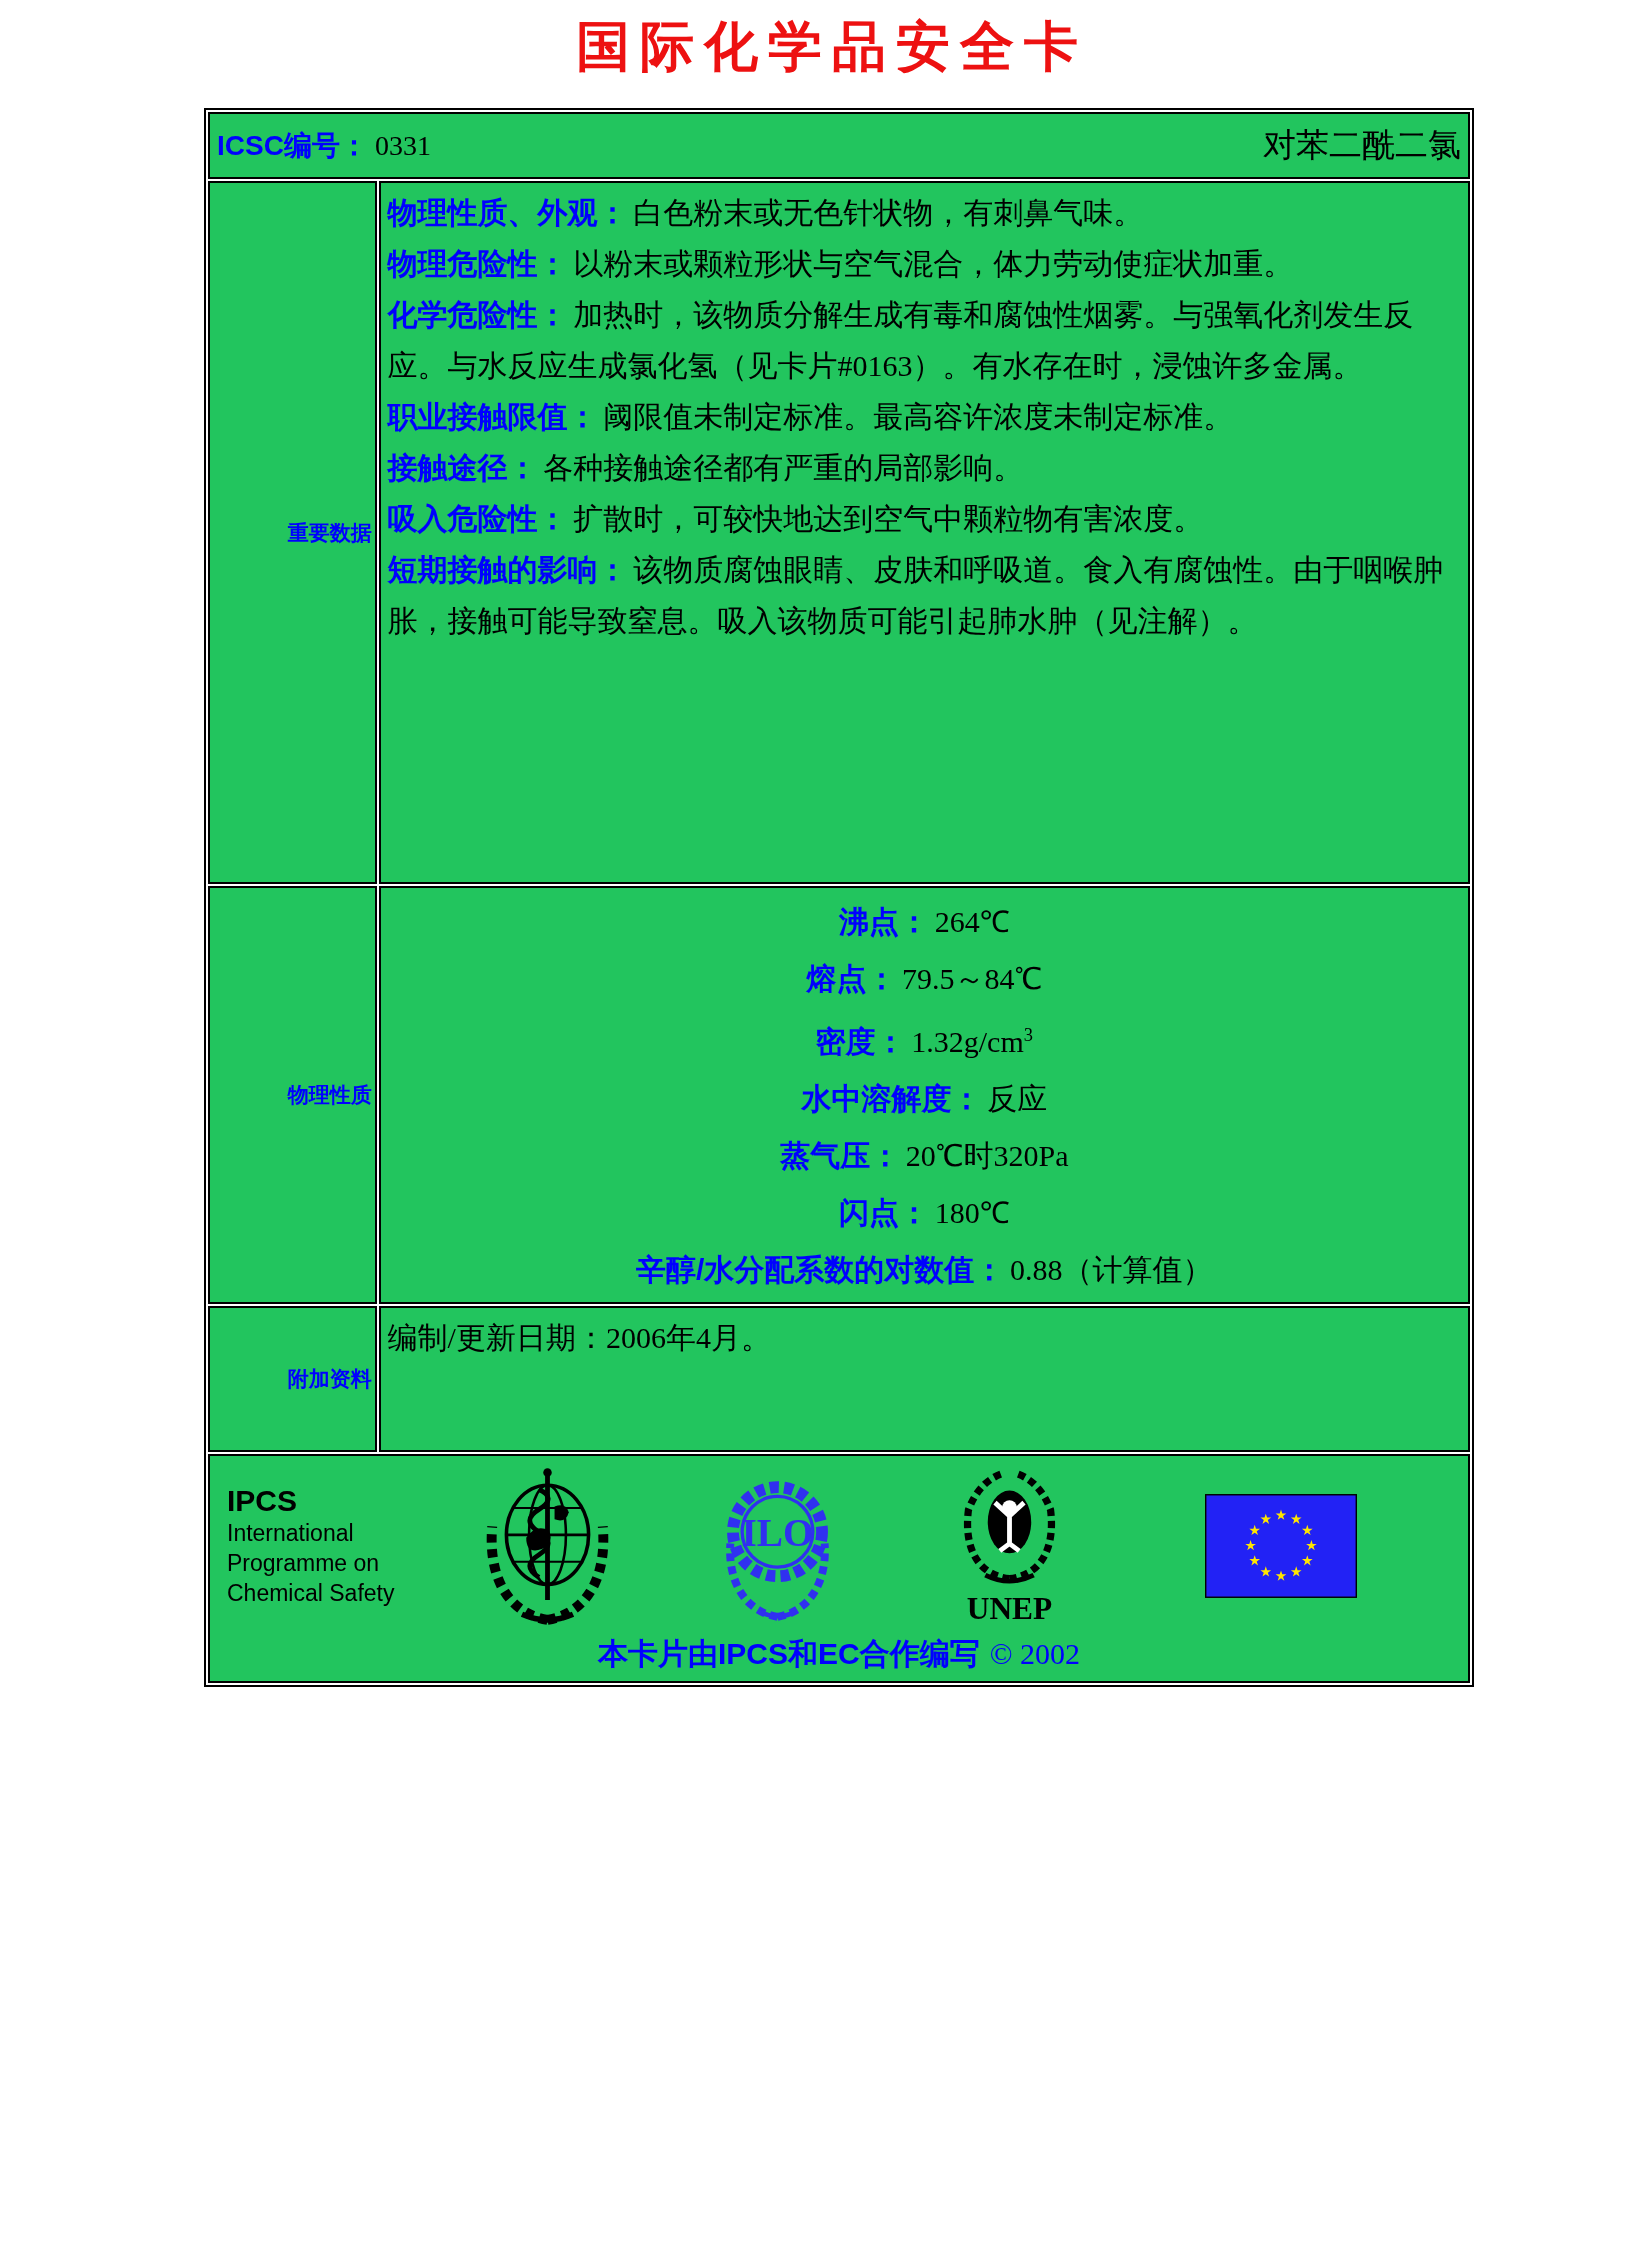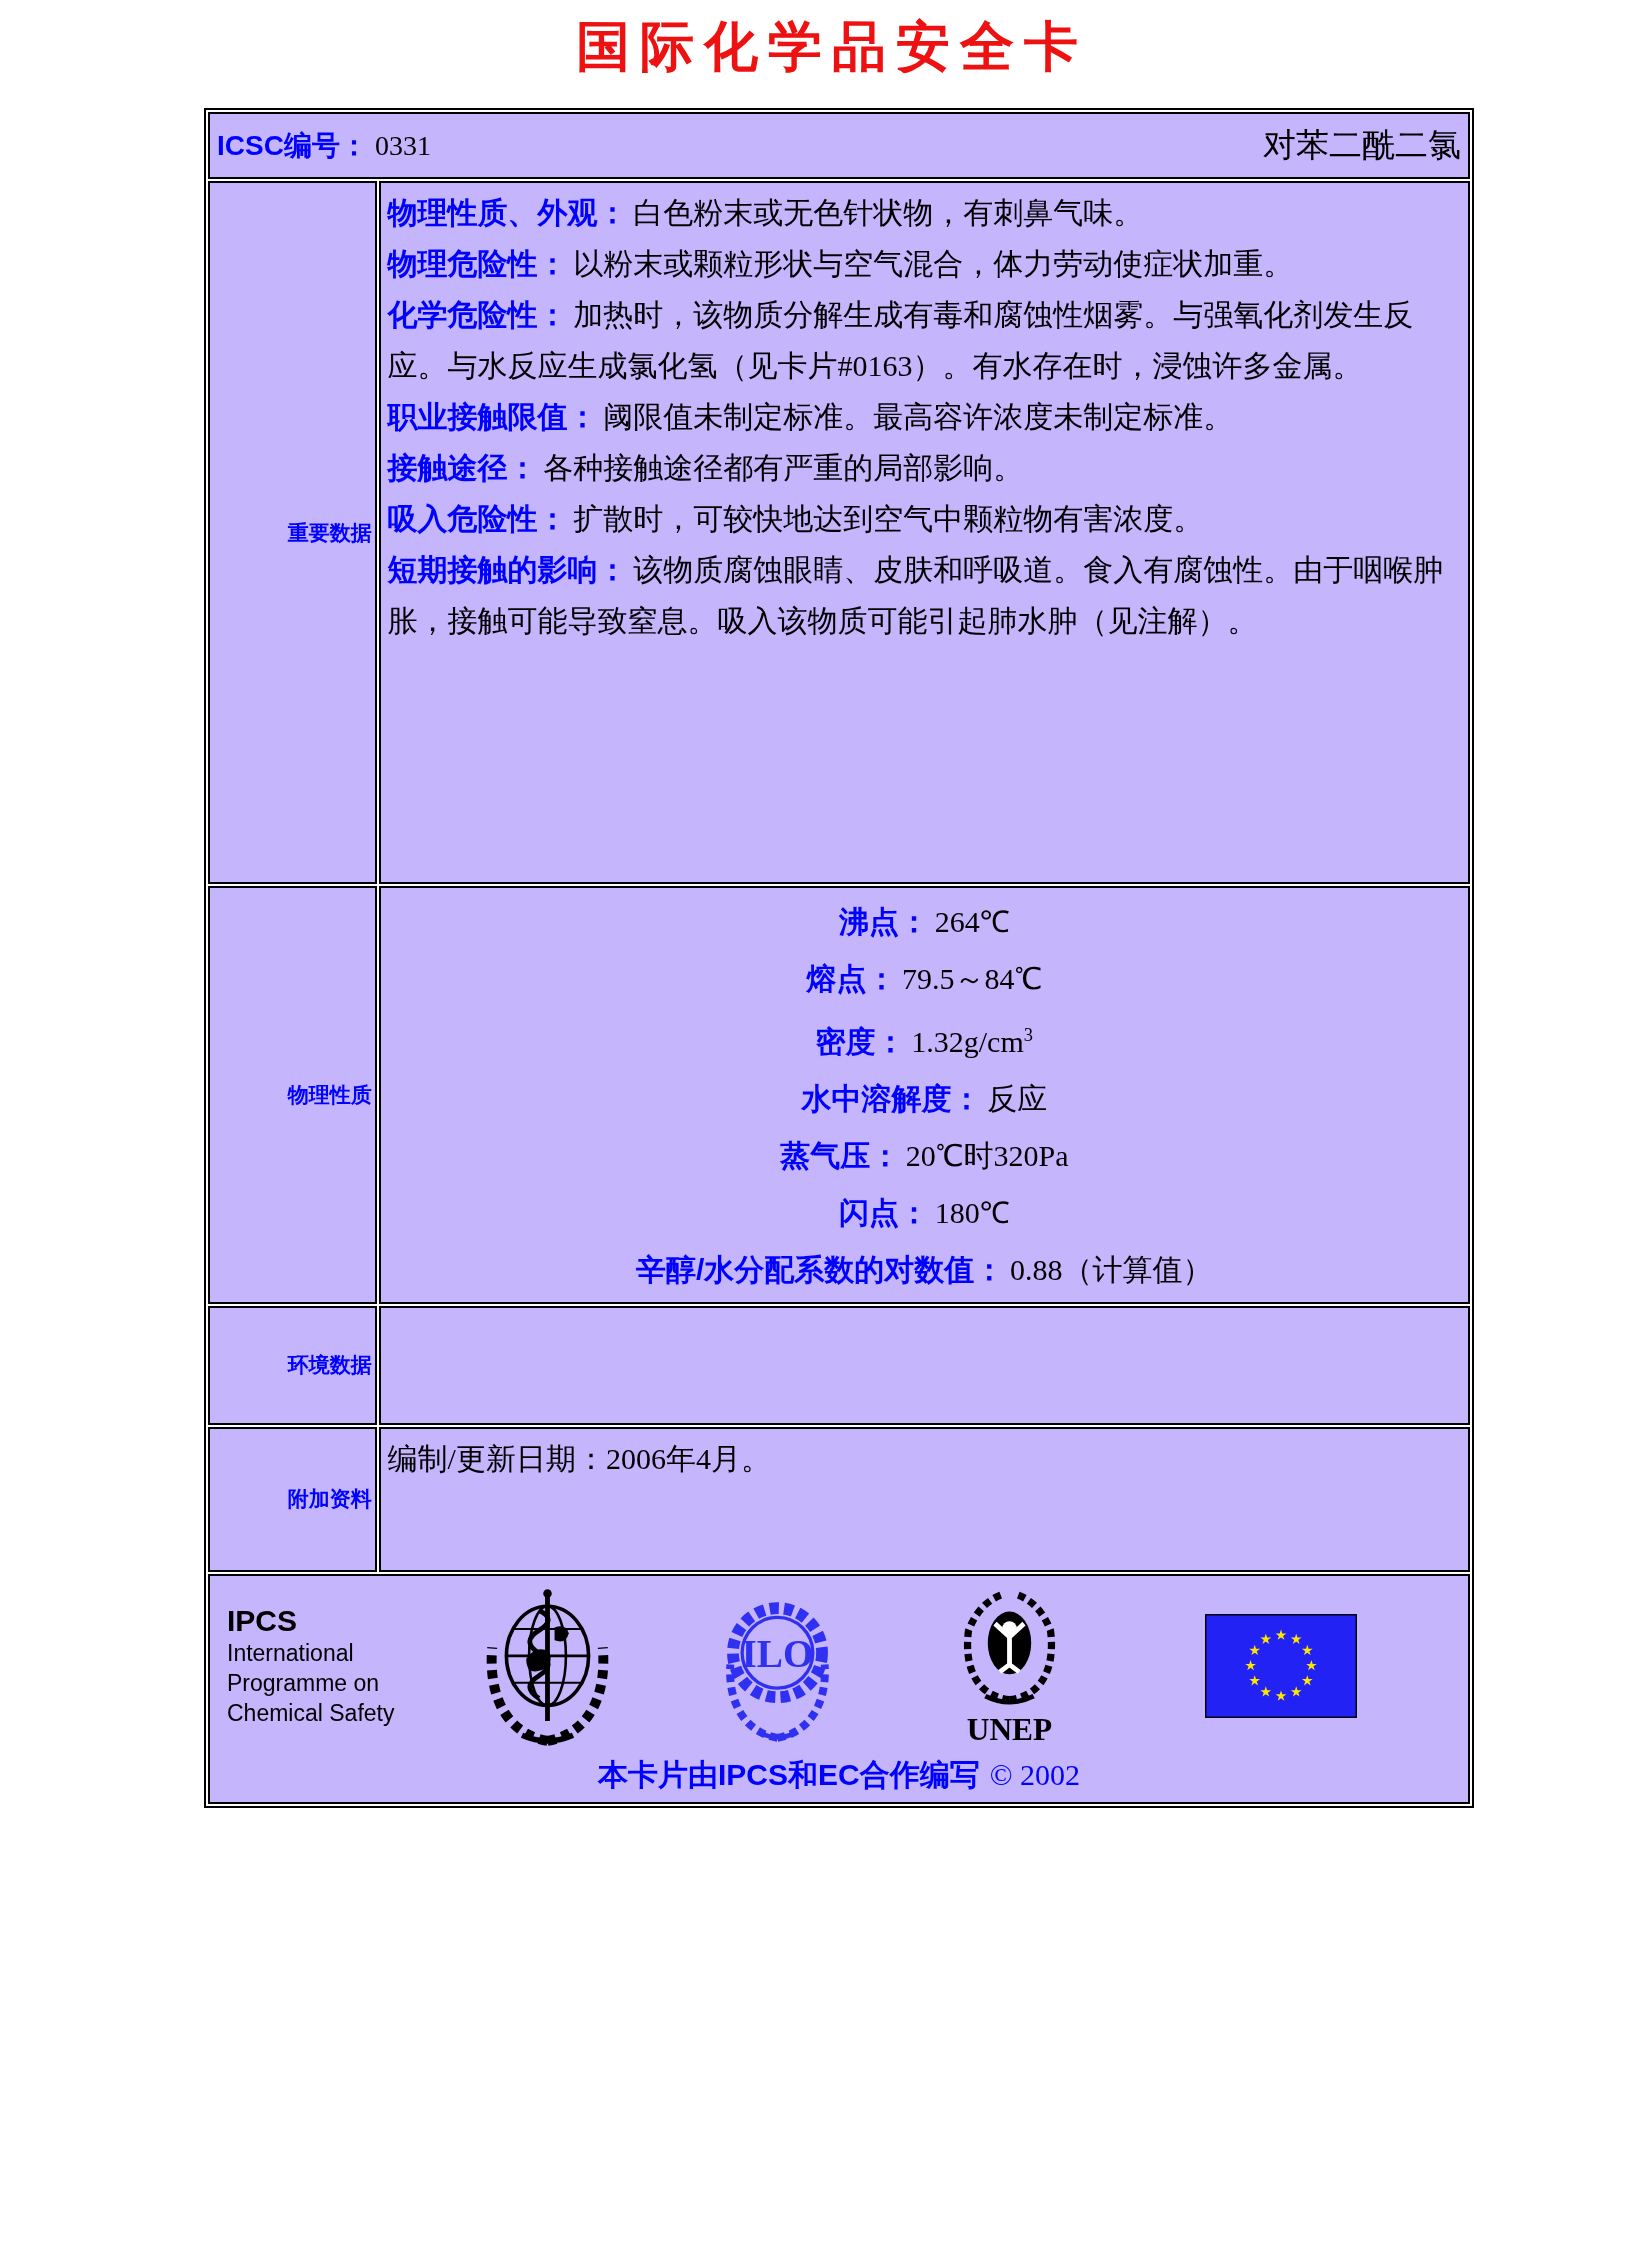--- a/index.html
+++ b/index.html
@@ -17,21 +17,21 @@
   }
 
   table.card{
     margin:24px 0 0 204px;
     width:1270px;
     border:2.8px solid #000;
     border-collapse:separate;
     border-spacing:2.8px;
     background:#fff;
   }
-  td{border:2.1px solid #000;padding:4.3px 7px;vertical-align:top;background:#c4b5fd;}
+  td{border:2.1px solid #000;padding:4.3px 7px;vertical-align:top;background:#22c55e;}
 
   td.side{
     width:159px;
     text-align:right;
     vertical-align:middle;
     color:#0000FF;
     font-weight:bold;
     font-size:21px;
     font-family:"Liberation Sans",sans-serif;
     padding:2.8px;
@@ -122,26 +122,20 @@
         <div class="prop-line"><span class="blabel">熔点：</span><span>79.5～84℃</span></div>
         <div class="prop-line"><span class="blabel">密度：</span><span>1.32g/cm</span><sup>3</sup></div>
         <div class="prop-line"><span class="blabel">水中溶解度：</span><span>反应</span></div>
         <div class="prop-line"><span class="blabel">蒸气压：</span><span>20℃时320Pa</span></div>
         <div class="prop-line"><span class="blabel">闪点：</span><span>180℃</span></div>
         <div class="prop-line"><span class="blabel">辛醇/水分配系数的对数值：</span><span>0.88（计算值）</span></div>
       </div>
     </td>
   </tr>
 
-  <tr>
-    <td class="side">环境数据</td>
-    <td>
-      <div class="env-wrap"></div>
-    </td>
-  </tr>
 
 
   <tr>
     <td class="side">附加资料</td>
     <td>
       <div class="add-wrap">编制/更新日期：2006年4月。</div>
     </td>
   </tr>
 
   <tr>

